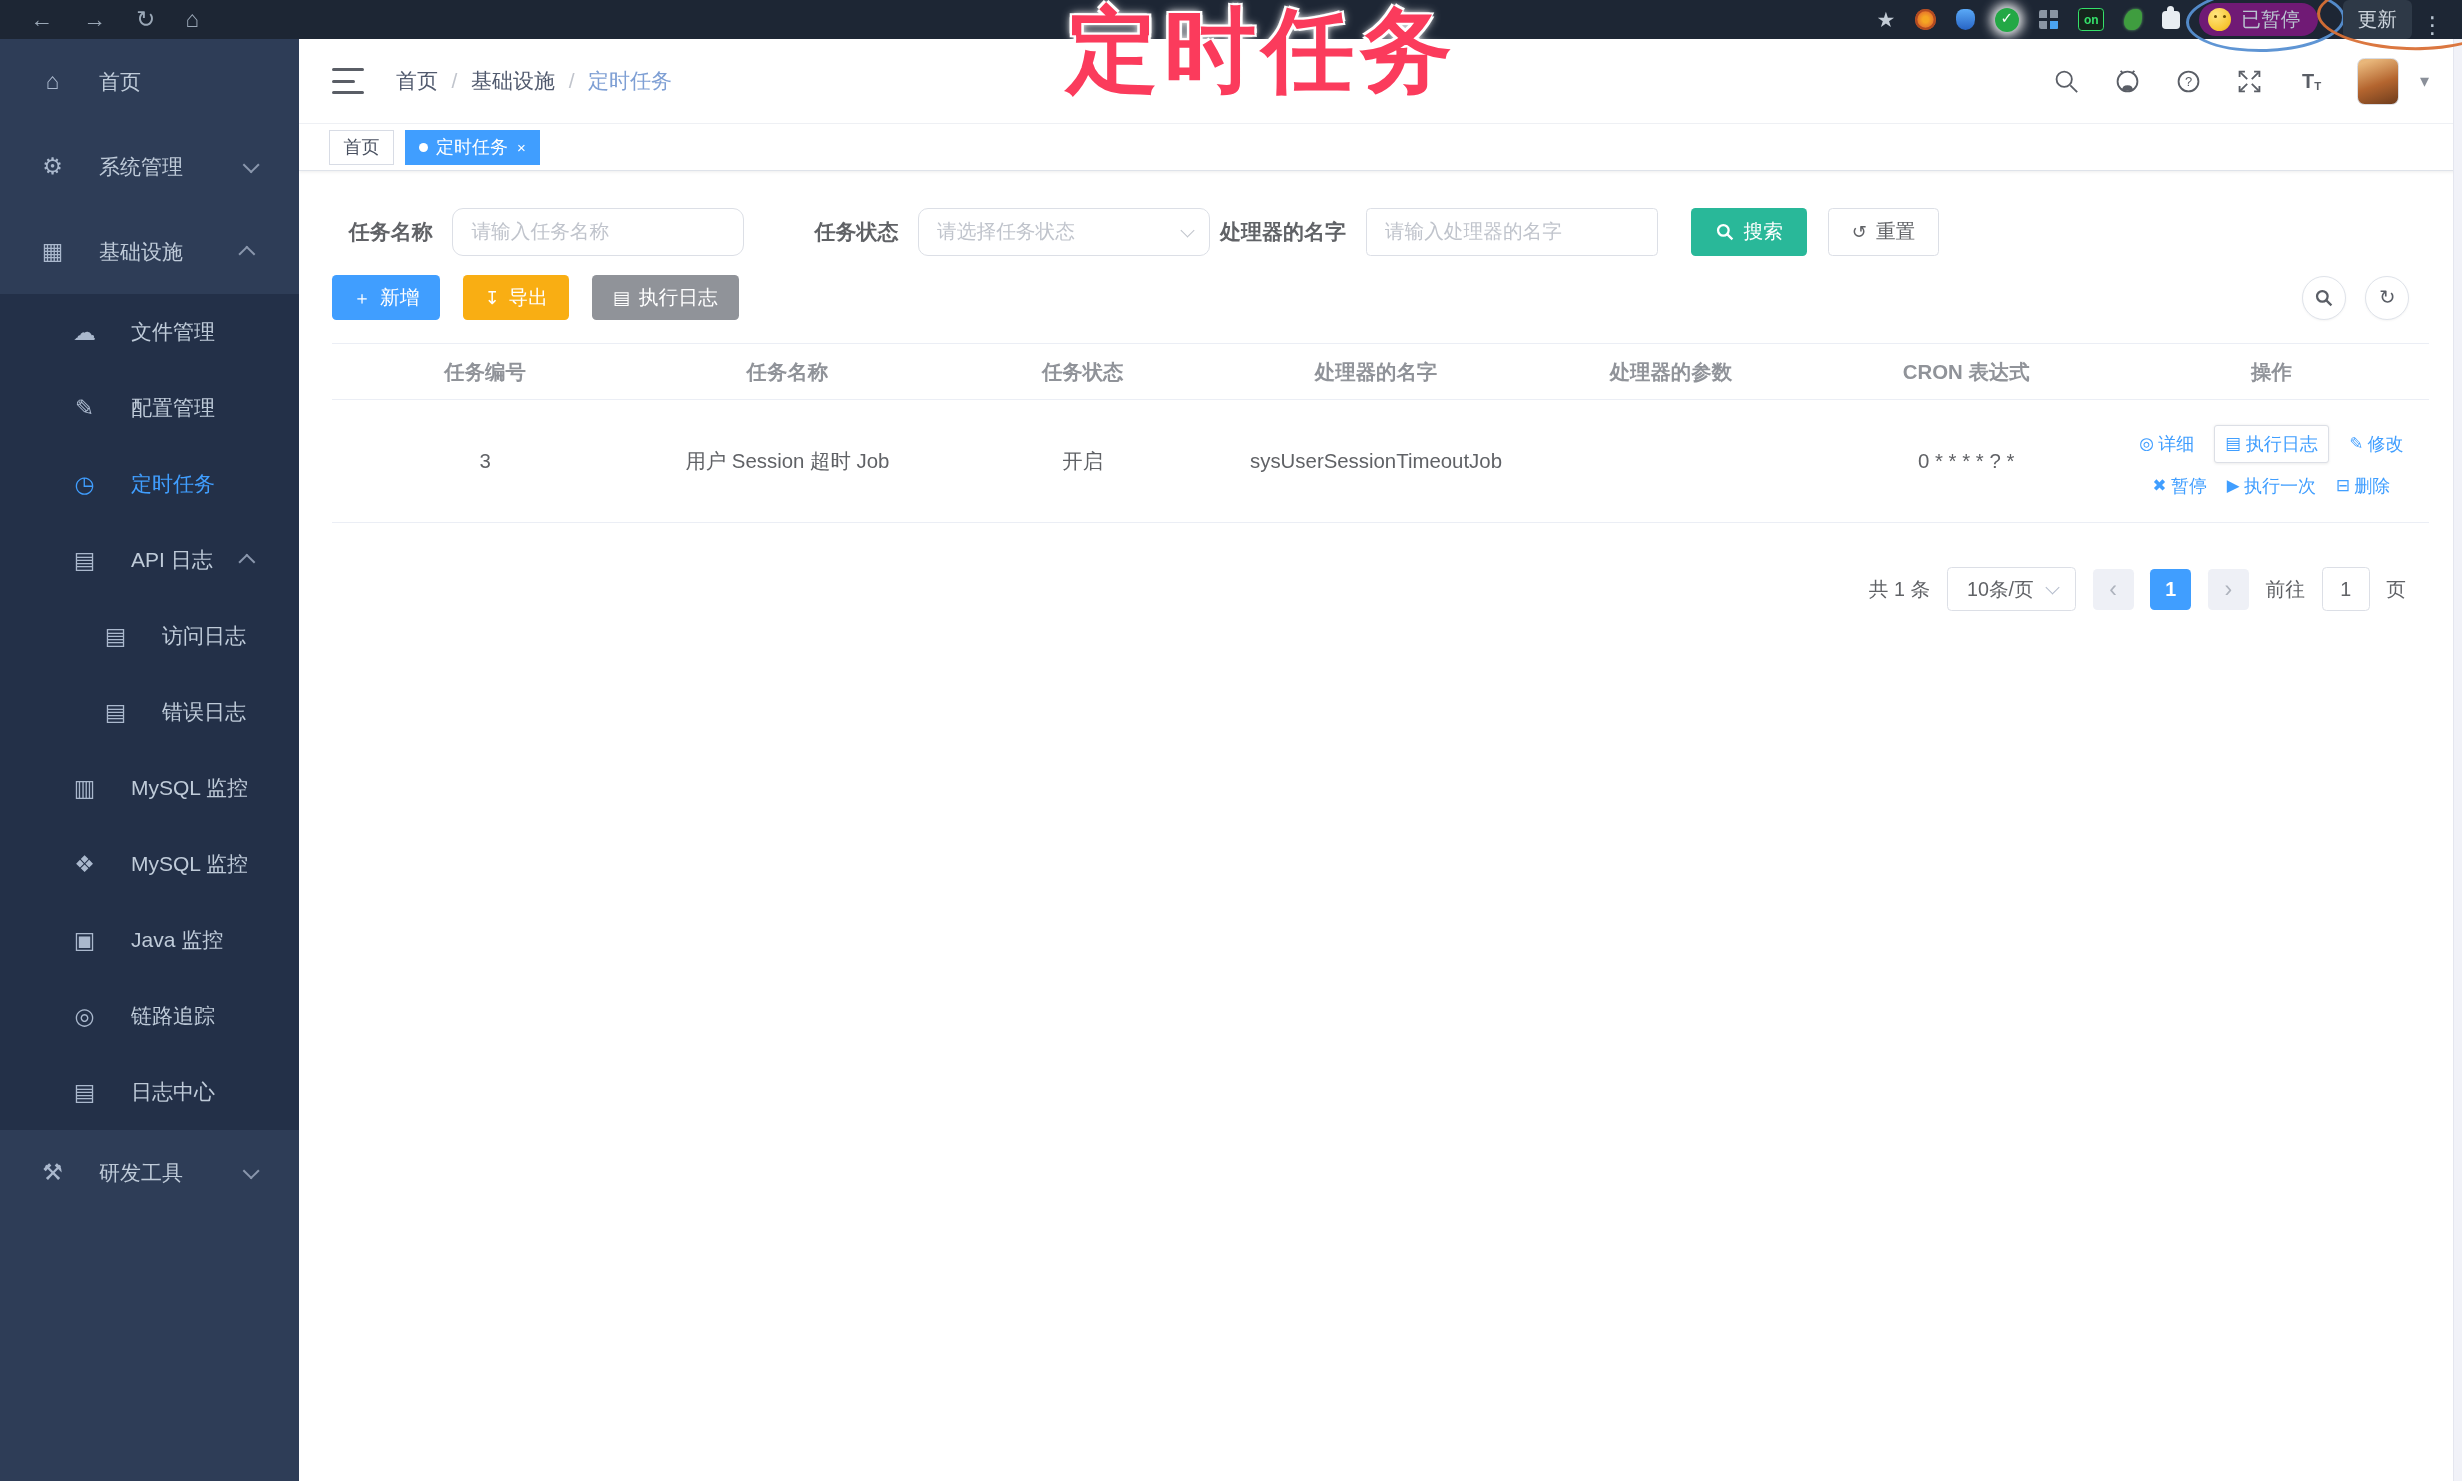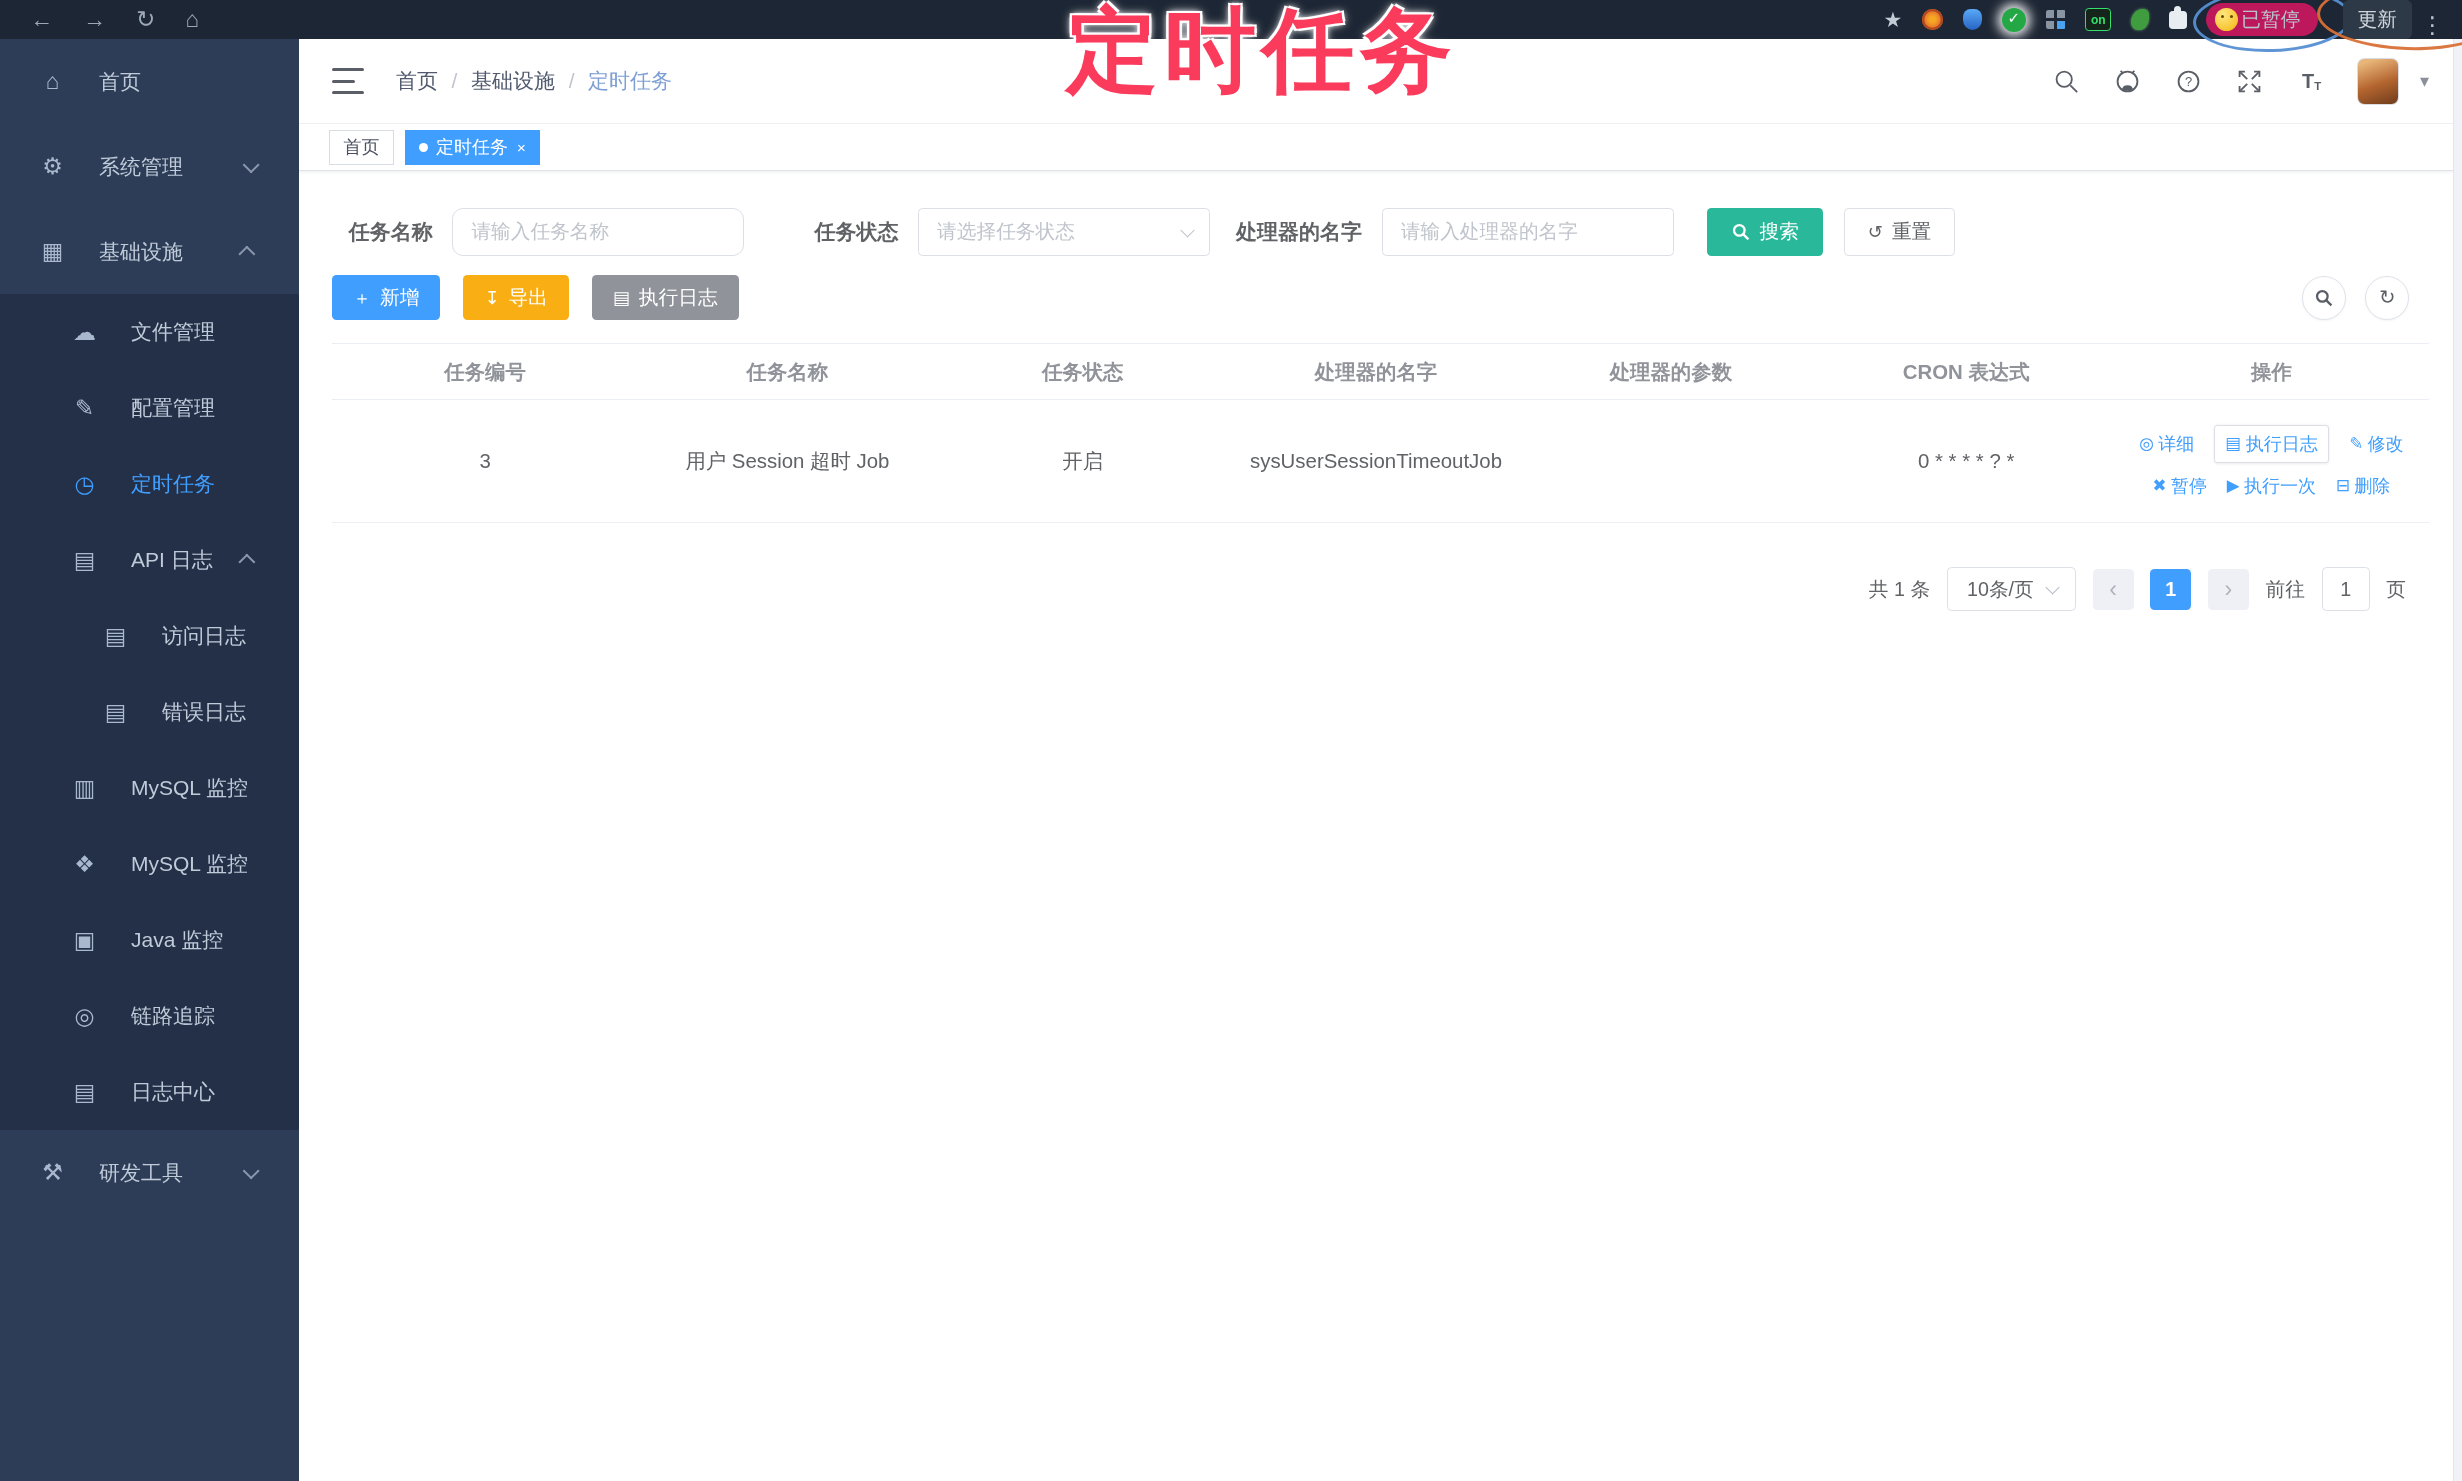--- a/index.html
+++ b/index.html
@@ -27,21 +27,21 @@
   .ext-grid { width:19.7px; height:19.7px; background:
       linear-gradient(#8a95a3,#8a95a3) 0 0/8.3px 8.3px no-repeat,
       linear-gradient(#8a95a3,#8a95a3) 11.4px 0/8.3px 8.3px no-repeat,
       linear-gradient(#8a95a3,#8a95a3) 0 11.4px/8.3px 8.3px no-repeat,
       linear-gradient(#4aa3f0,#4aa3f0) 11.4px 11.4px/8.3px 8.3px no-repeat; border-radius:2.3px; }
   .ext-on { width:26px; height:23px; border:1.5px solid #35e06a; border-radius:3.8px; color:#35e06a; font-size:12px; font-weight:bold; display:flex; align-items:center; justify-content:center; background:#15251c; }
   .ext-leaf { width:18px; height:21px; background:#3f9d3f; border-radius:70% 30% 60% 40%; box-shadow:0 0 3px rgba(120,220,120,.7); }
   .ext-puzzle { width:18px; height:18px; background:#e8edf2; border-radius:3.8px; position:relative; }
   .ext-puzzle:after { content:""; position:absolute; top:-4.5px; left:5.3px; width:7.6px; height:7.6px; border-radius:50%; background:#e8edf2; }
   .paused-wrap { position:relative; }
-  .paused-pill { display:flex; align-items:center; gap:3px; background:#be185d; border-radius:16.7px; height:33px; padding:0 18px 0 9px; }
+  .paused-pill { display:flex; align-items:center; gap:10px; background:#701a75; border-radius:16.7px; height:33px; padding:0 18px 0 9px; }
   .emoji { width:23px; height:23px; border-radius:50%; background:radial-gradient(circle at 35% 30%, #ffe680, #f7c531 70%, #d99a1b); position:relative; }
   .emoji:after { content:""; position:absolute; left:5.3px; top:6.8px; width:3px; height:3px; border-radius:50%; background:#6b4a00; box-shadow:9px 0 0 #6b4a00; }
   .paused-label { color:#b9c4d0; font-size:19.7px; }
   .ellipse-anno { position:absolute; border-radius:50%; pointer-events:none; }
   .anno-blue { border:3.8px solid rgba(86,143,210,.95); width:159px; height:64px; left:-13.6px; top:-15px; transform:rotate(-2deg); }
   .update-wrap { position:relative; display:flex; align-items:flex-end; gap:9px; padding:0 4.5px; }
   .update-btn { color:#cfd6de; font-size:19.7px; background:#2e3947; border-radius:6px; padding:6px 15px; }
   .kebab { color:#b6c2cf; font-size:23px; }
   .anno-orange { border:3.8px solid rgba(217,112,54,.95); width:182px; height:67px; left:-21px; top:-16.7px; transform:rotate(2deg); }
 
@@ -91,21 +91,21 @@
 
   .content { flex:1; padding:23px 33px 0 33px; position:relative; }
 
   
   .filter-row { display:flex; align-items:center; margin:13.6px 0 7.6px 16.7px; }
   .f-label { font-size:21px; font-weight:bold; color:#606266; margin-right:19.7px; white-space:nowrap; }
   .inp { width:292px; height:48px; border:0.8px solid #dcdfe6; border-radius:4.5px; padding:0 18px; font-size:19.7px; color:#606266; outline:none; background:#fff; }
   .inp::placeholder { color:#c0c4cc; }
   .sel { width:292px; height:48px; border:0.8px solid #dcdfe6; border-radius:4.5px; padding:0 18px; font-size:19.7px; color:#c0c4cc; display:flex; align-items:center; justify-content:space-between; background:#fff; cursor:pointer; }
   .sel-chev { width:9.8px; height:9.8px; border-right:1.9px solid #c0c4cc; border-bottom:1.9px solid #c0c4cc; transform:rotate(45deg) translateY(-2.3px); }
-  .gap1 { margin-right:70px;border-radius:11px; } .gap2 { margin-right:26px; }
+  .gap1 { margin-right:70px;border-radius:11px; } .gap2 { margin-right:10px;border-radius:10px; }
   .btn { height:48px; border-radius:4.5px; font-size:19.7px; display:inline-flex; align-items:center; gap:9px; padding:0 23px; cursor:pointer; border:0.8px solid transparent; white-space:nowrap; }
   .btn-search { background:#29b899; color:#fff; margin-left:33px; }
   .btn-reset { background:#fff; color:#606266; border-color:#dcdfe6; margin-left:21px; }
   .mag { width:19.7px; height:19.7px; }
   .mag svg { width:100%; height:100%; stroke:currentColor; fill:none; stroke-width:3; }
 
   
   .toolbar { display:flex; align-items:center; margin:19.7px 0 23px 0; }
   .tb-btn { height:45px; border-radius:4.5px; font-size:19.7px; color:#fff; display:inline-flex; align-items:center; gap:9px; padding:0 21px; cursor:pointer; }
   .tb-add { background:#409eff; }

